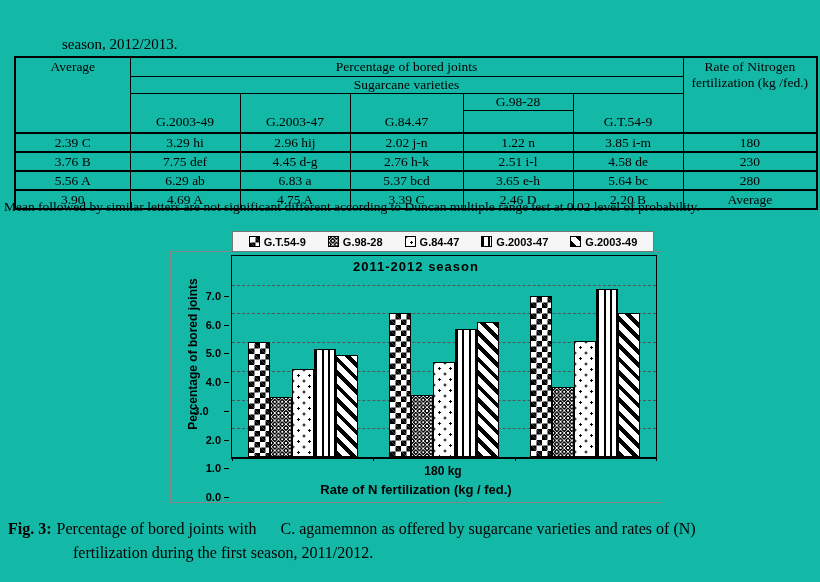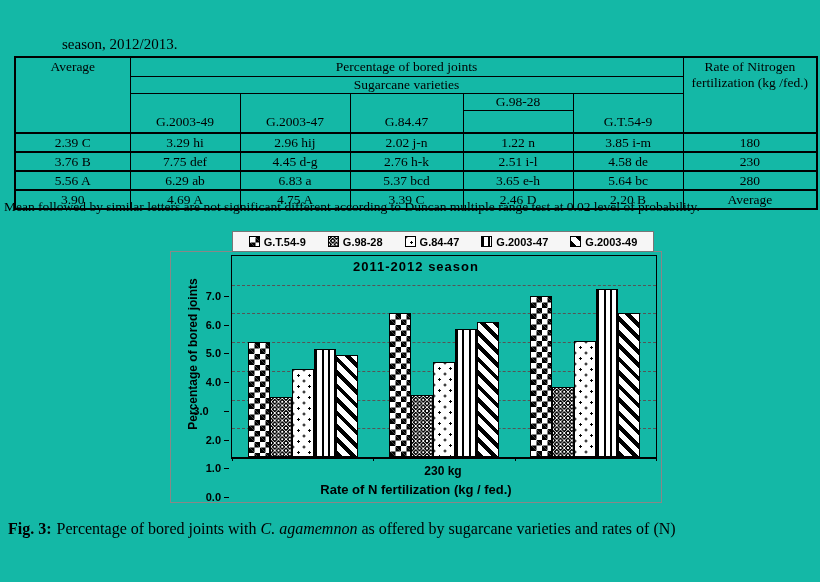--- a/index.html
+++ b/index.html
@@ -62,21 +62,21 @@
       radial-gradient(circle at 50% 50%,#000 0 1px,transparent 1.4px),
       radial-gradient(circle at 50% 50%,#000 0 1px,transparent 1.4px);
       background-size:11px 11px;background-position:0 0,5.5px 5.5px;}
   .pat-vlines{background-image:repeating-linear-gradient(90deg,#000 0 2px,transparent 2px 6.5px);}
   .pat-diag{background-image:repeating-linear-gradient(45deg,#000 0 4px,transparent 4px 9.5px);}
   
   .caption{position:absolute;font-size:16px;}
   .cap1{left:8px;top:520px;width:800px;}
   .cap2{left:73px;top:544px;}
   .b{font-weight:bold;margin-right:5px;}
-  .i{font-style:italic;}
+  .i{margin-left:20px;}
 </style>
 </head>
 <body>
 
 <div class="page">
 
   <div class="season-note">season, 2012/2013.</div>
 
   <table class="data-table">
     <colgroup>
@@ -220,23 +220,24 @@
               <div class="bar pat-vlines" style="height: 83.5714%;"></div>
               <div class="bar pat-diag" style="height: 71.4286%;"></div>
             </div>
           </div>
           <div class="xtk" style="left: 0%;"></div>
           <div class="xtk" style="left: 33.33%;"></div>
           <div class="xtk" style="left: 66.66%;"></div>
           <div class="xtk" style="left: 100%;"></div>
         </div>
       <div class="xlabels" id="xlabels">
-          <div class="xlab">230 kg</div>
+          <div class="xlab">180 kg</div>
         </div>
       <div class="xlabel">Rate of N fertilization (kg / fed.)</div>
     </div>
   </div>
 
   <div class="caption cap1">
     <span class="b">Fig. 3:</span><span>Percentage of bored joints with </span><span class="i">C. agamemnon</span><span> as offered by sugarcane varieties and rates of (N)</span>
   </div>
+  <div class="caption cap2">fertilization during the first season, 2011/2012.</div>
 
 </div>
 
 </body></html>

